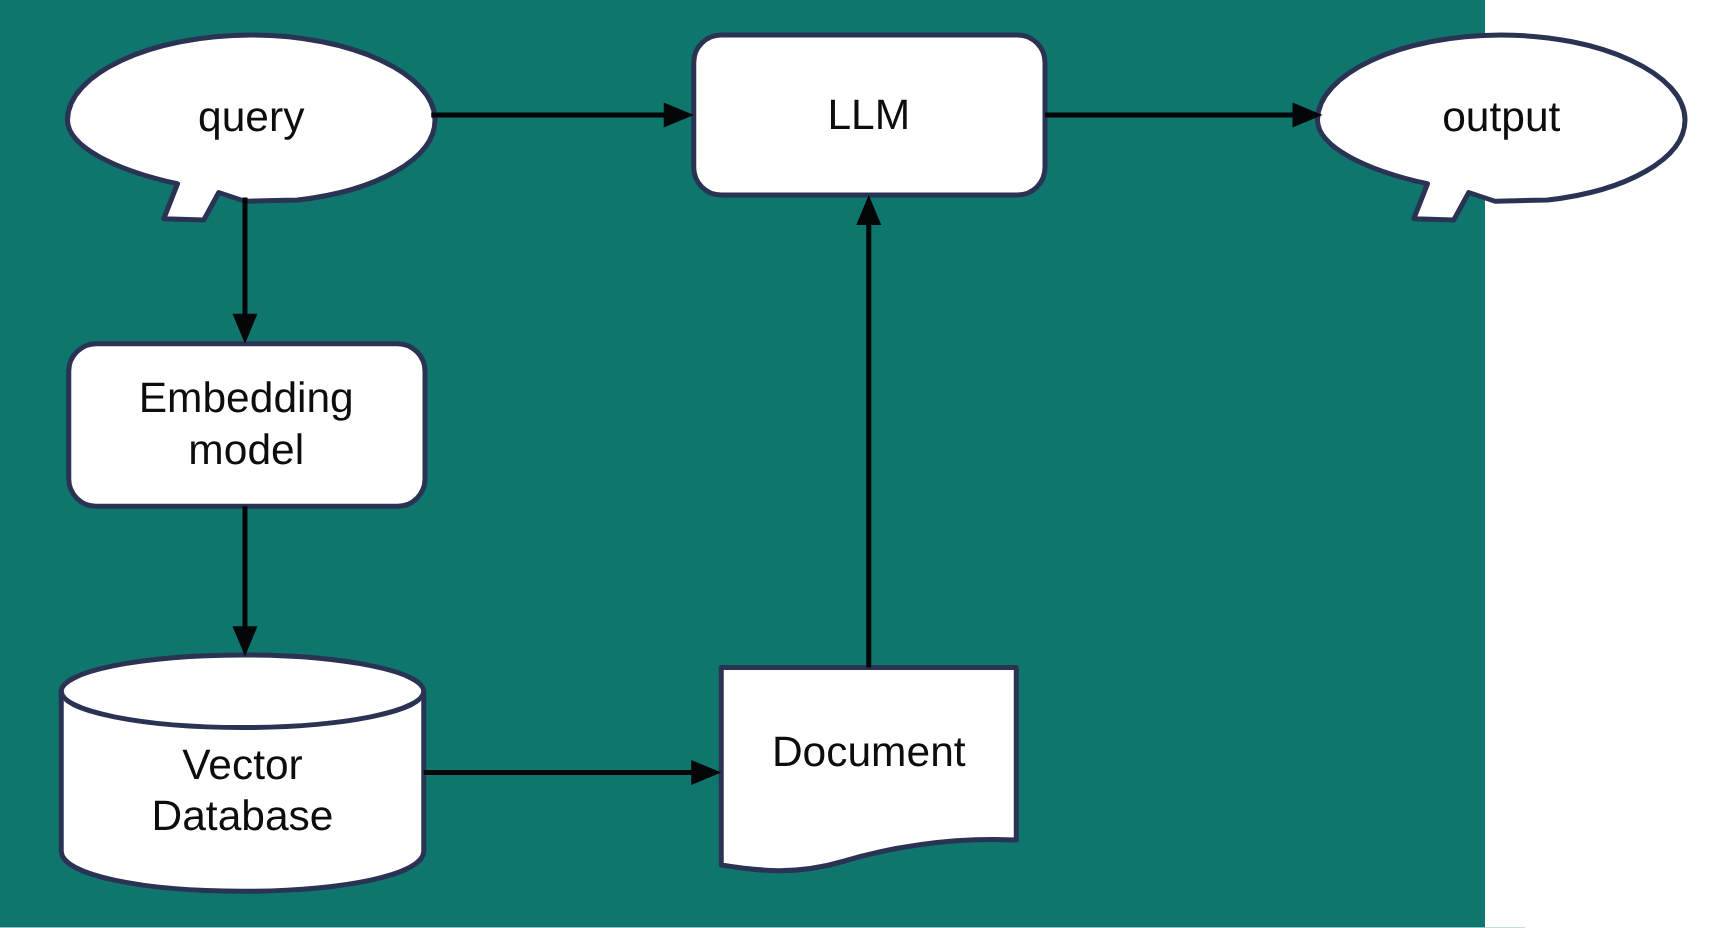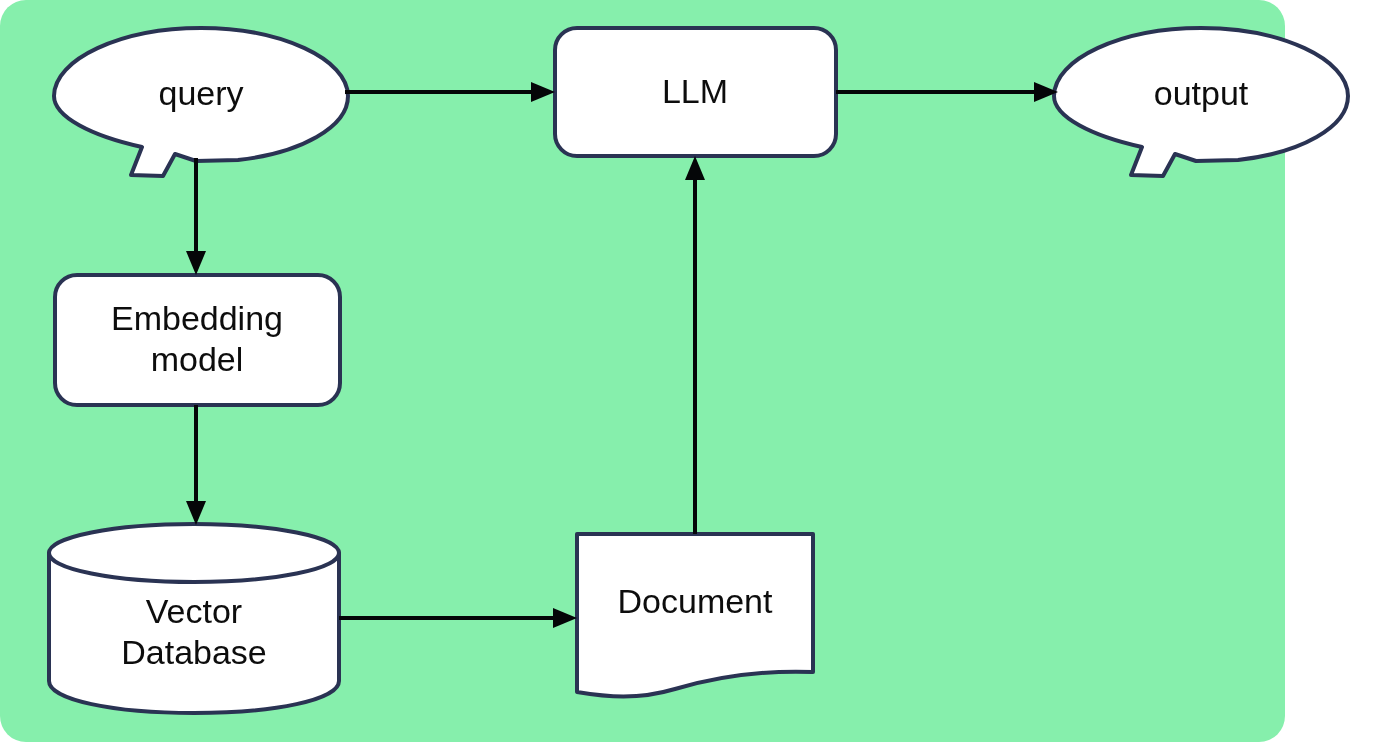--- a/index.html
+++ b/index.html
@@ -9,24 +9,23 @@
     background: #ffffff;
   }
   body {
     width: 1388px;
     height: 742px;
     font-family: "Liberation Sans", sans-serif;
     overflow: hidden;
   }
   #diagram-root {
     position: relative;
-    width: 1285px;
+    width: 1188px;
     height: 742px;
-    background: #86efac;
-    border-radius: 26px;
+    background: #0f766e;
   }
   #flow-svg {
     position: absolute;
     top: 0;
     left: 0;
     width: 1388px;
     height: 742px;
     display: block;
   }
   .node-shape {

